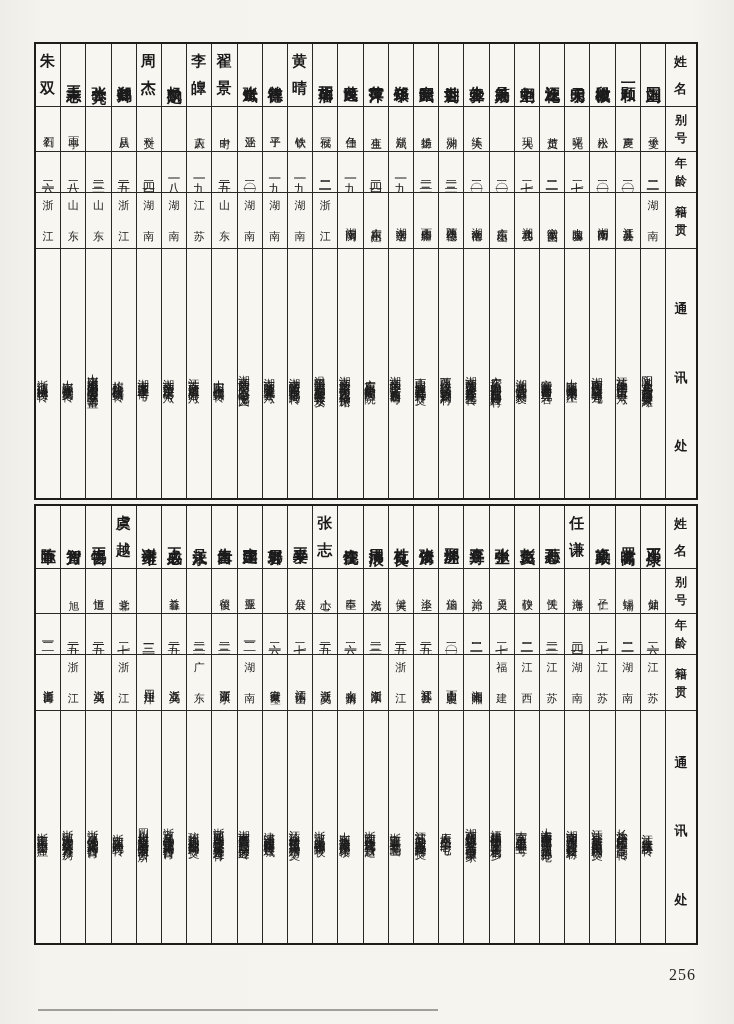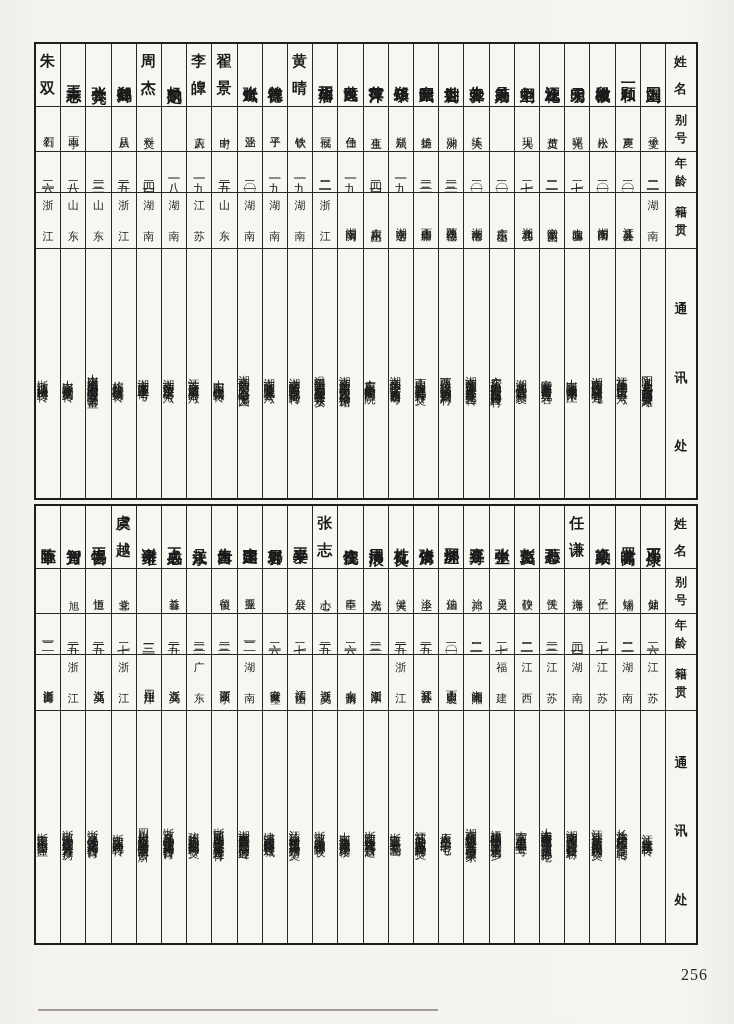--- a/index.html
+++ b/index.html
@@ -44,21 +44,21 @@
   .stack{display:flex;flex-direction:column;align-items:center;justify-content:space-between;}
   .stack span{display:block;line-height:1;}
   .h-name{height:40px;}
   .h-small{height:30px;}
   .h-addr{height:150px;}
   .n2{height:42px;}
   .o2{height:42px;}
   .hdr-cell{font-weight:bold;font-size:13px;}
   .hdr-cell.c-alias,.hdr-cell.c-age,.hdr-cell.c-origin{font-size:12px;}
   .page-number{
-    position:absolute;right:26px;bottom:40px;
+    position:absolute;right:38px;bottom:40px;
     font-size:16px;letter-spacing:1px;color:#2a2824;
     font-family:"Liberation Serif","DejaVu Serif",serif;
     margin-left:28px;
   }
   .scan-line{
     position:absolute;left:38px;top:1009px;width:400px;height:2px;
     background:#8d8a83;opacity:.8;
   }
 </style>
 </head>

